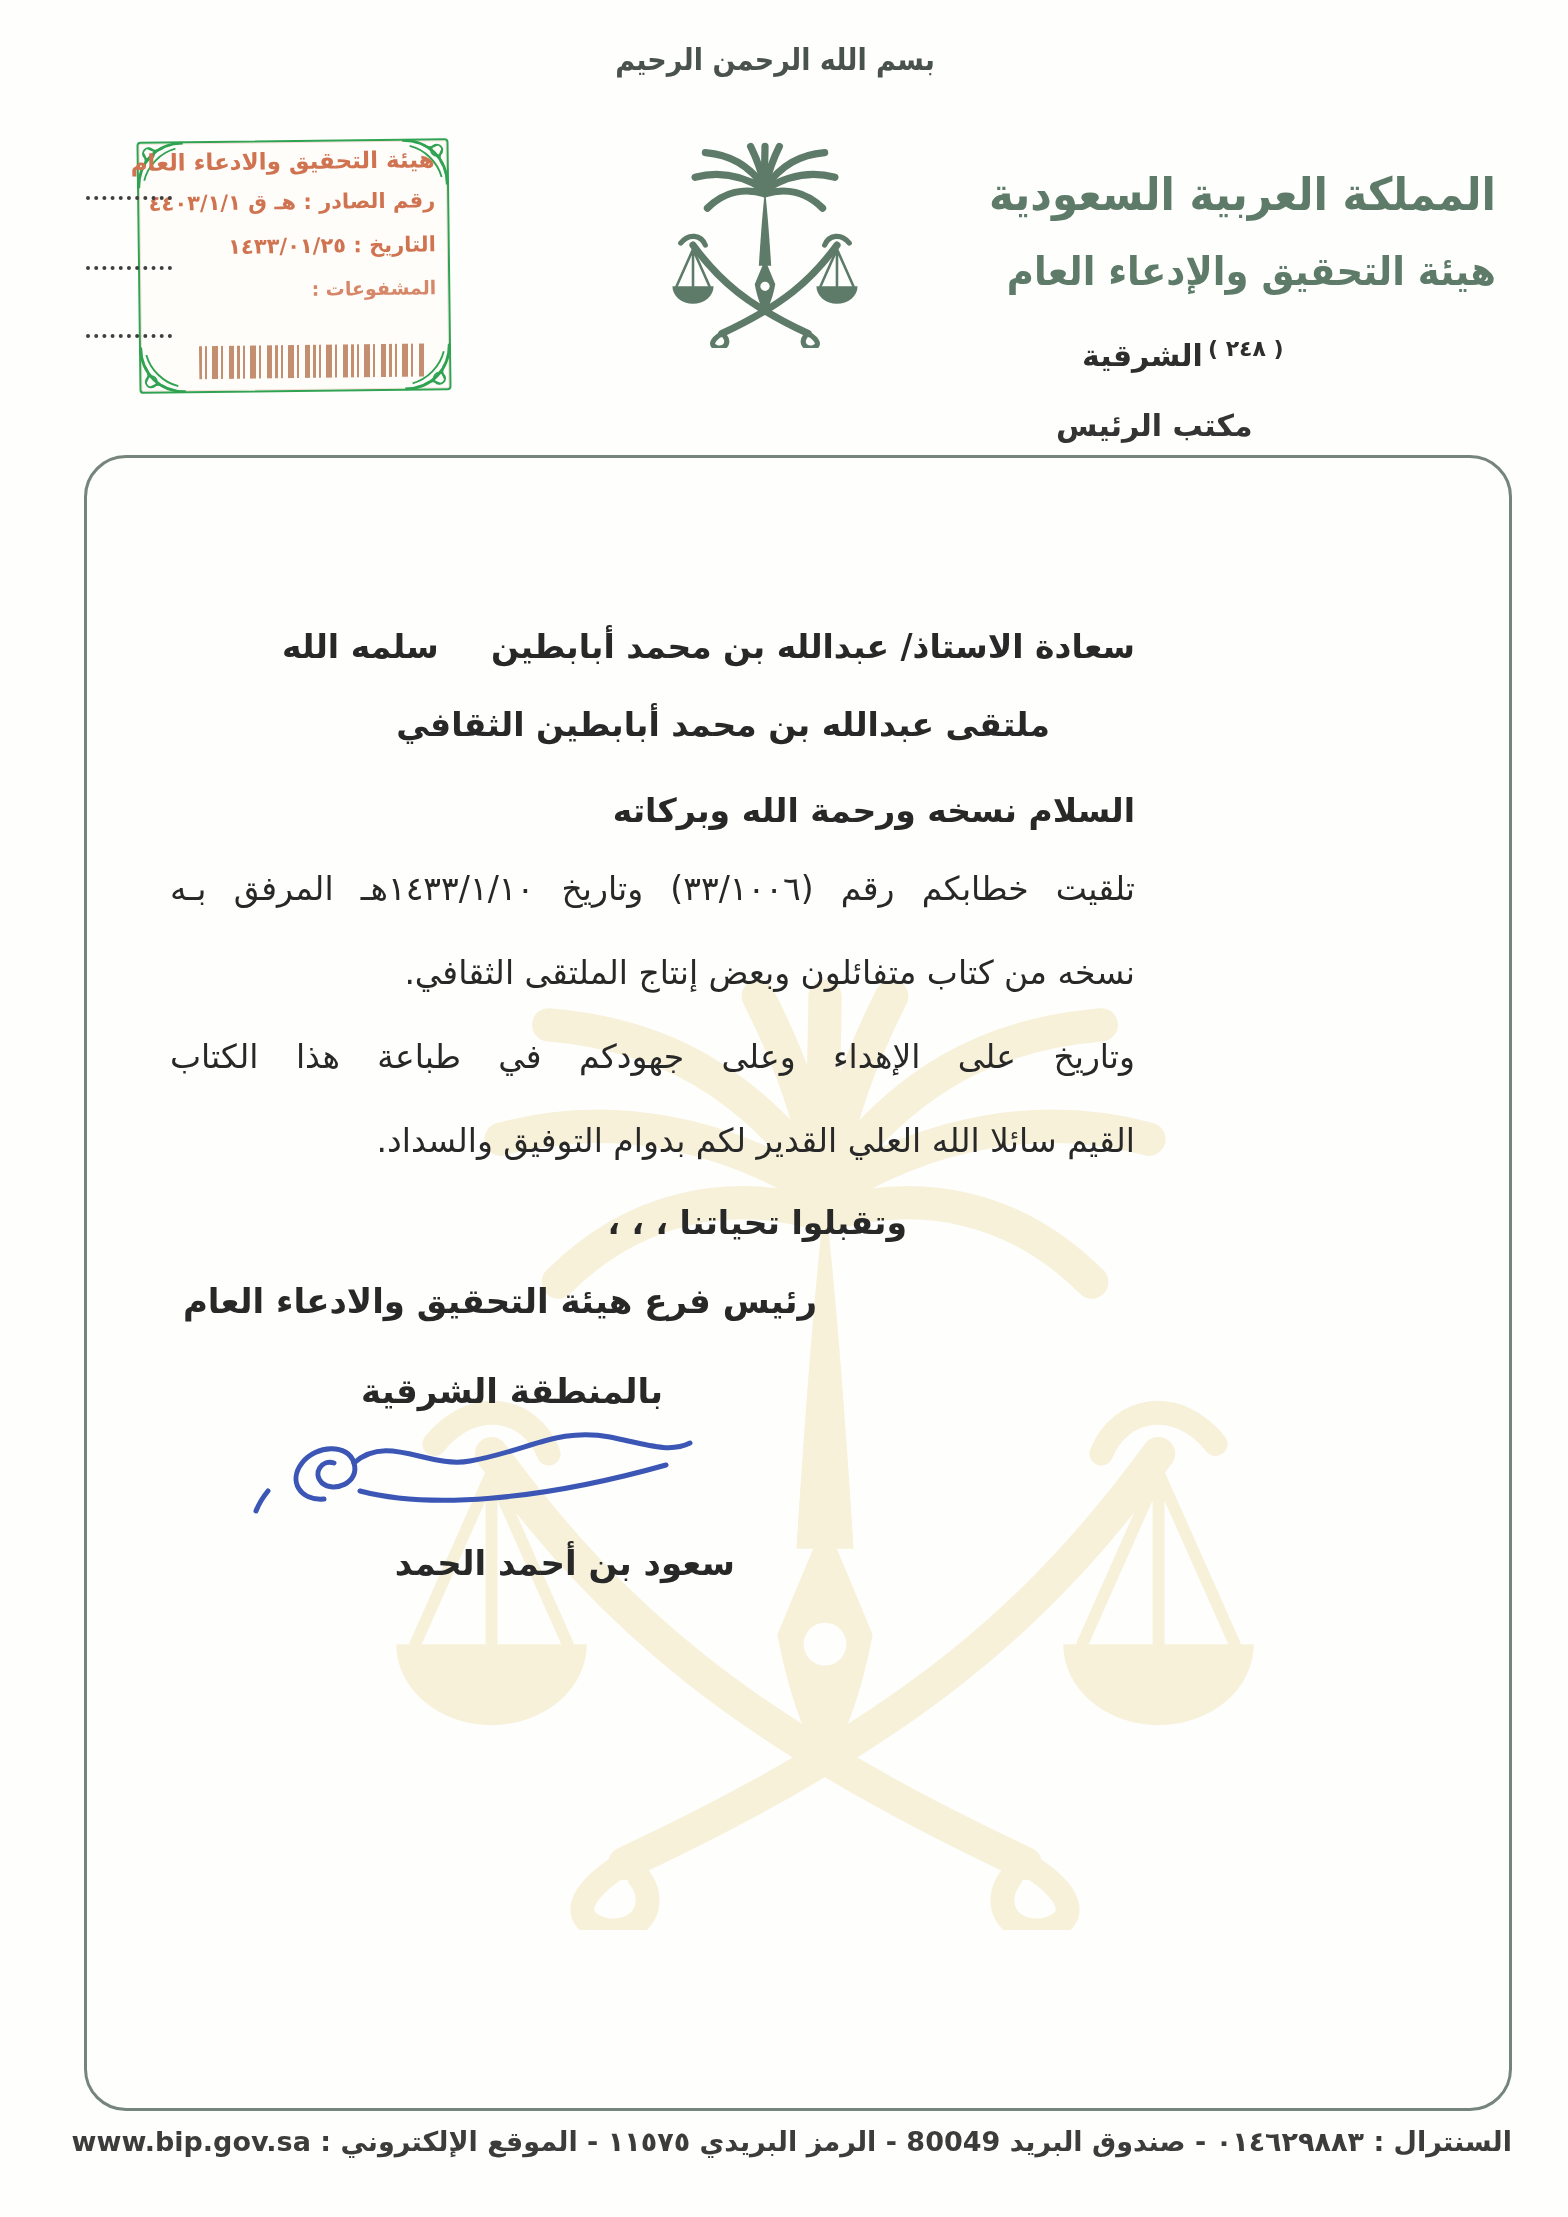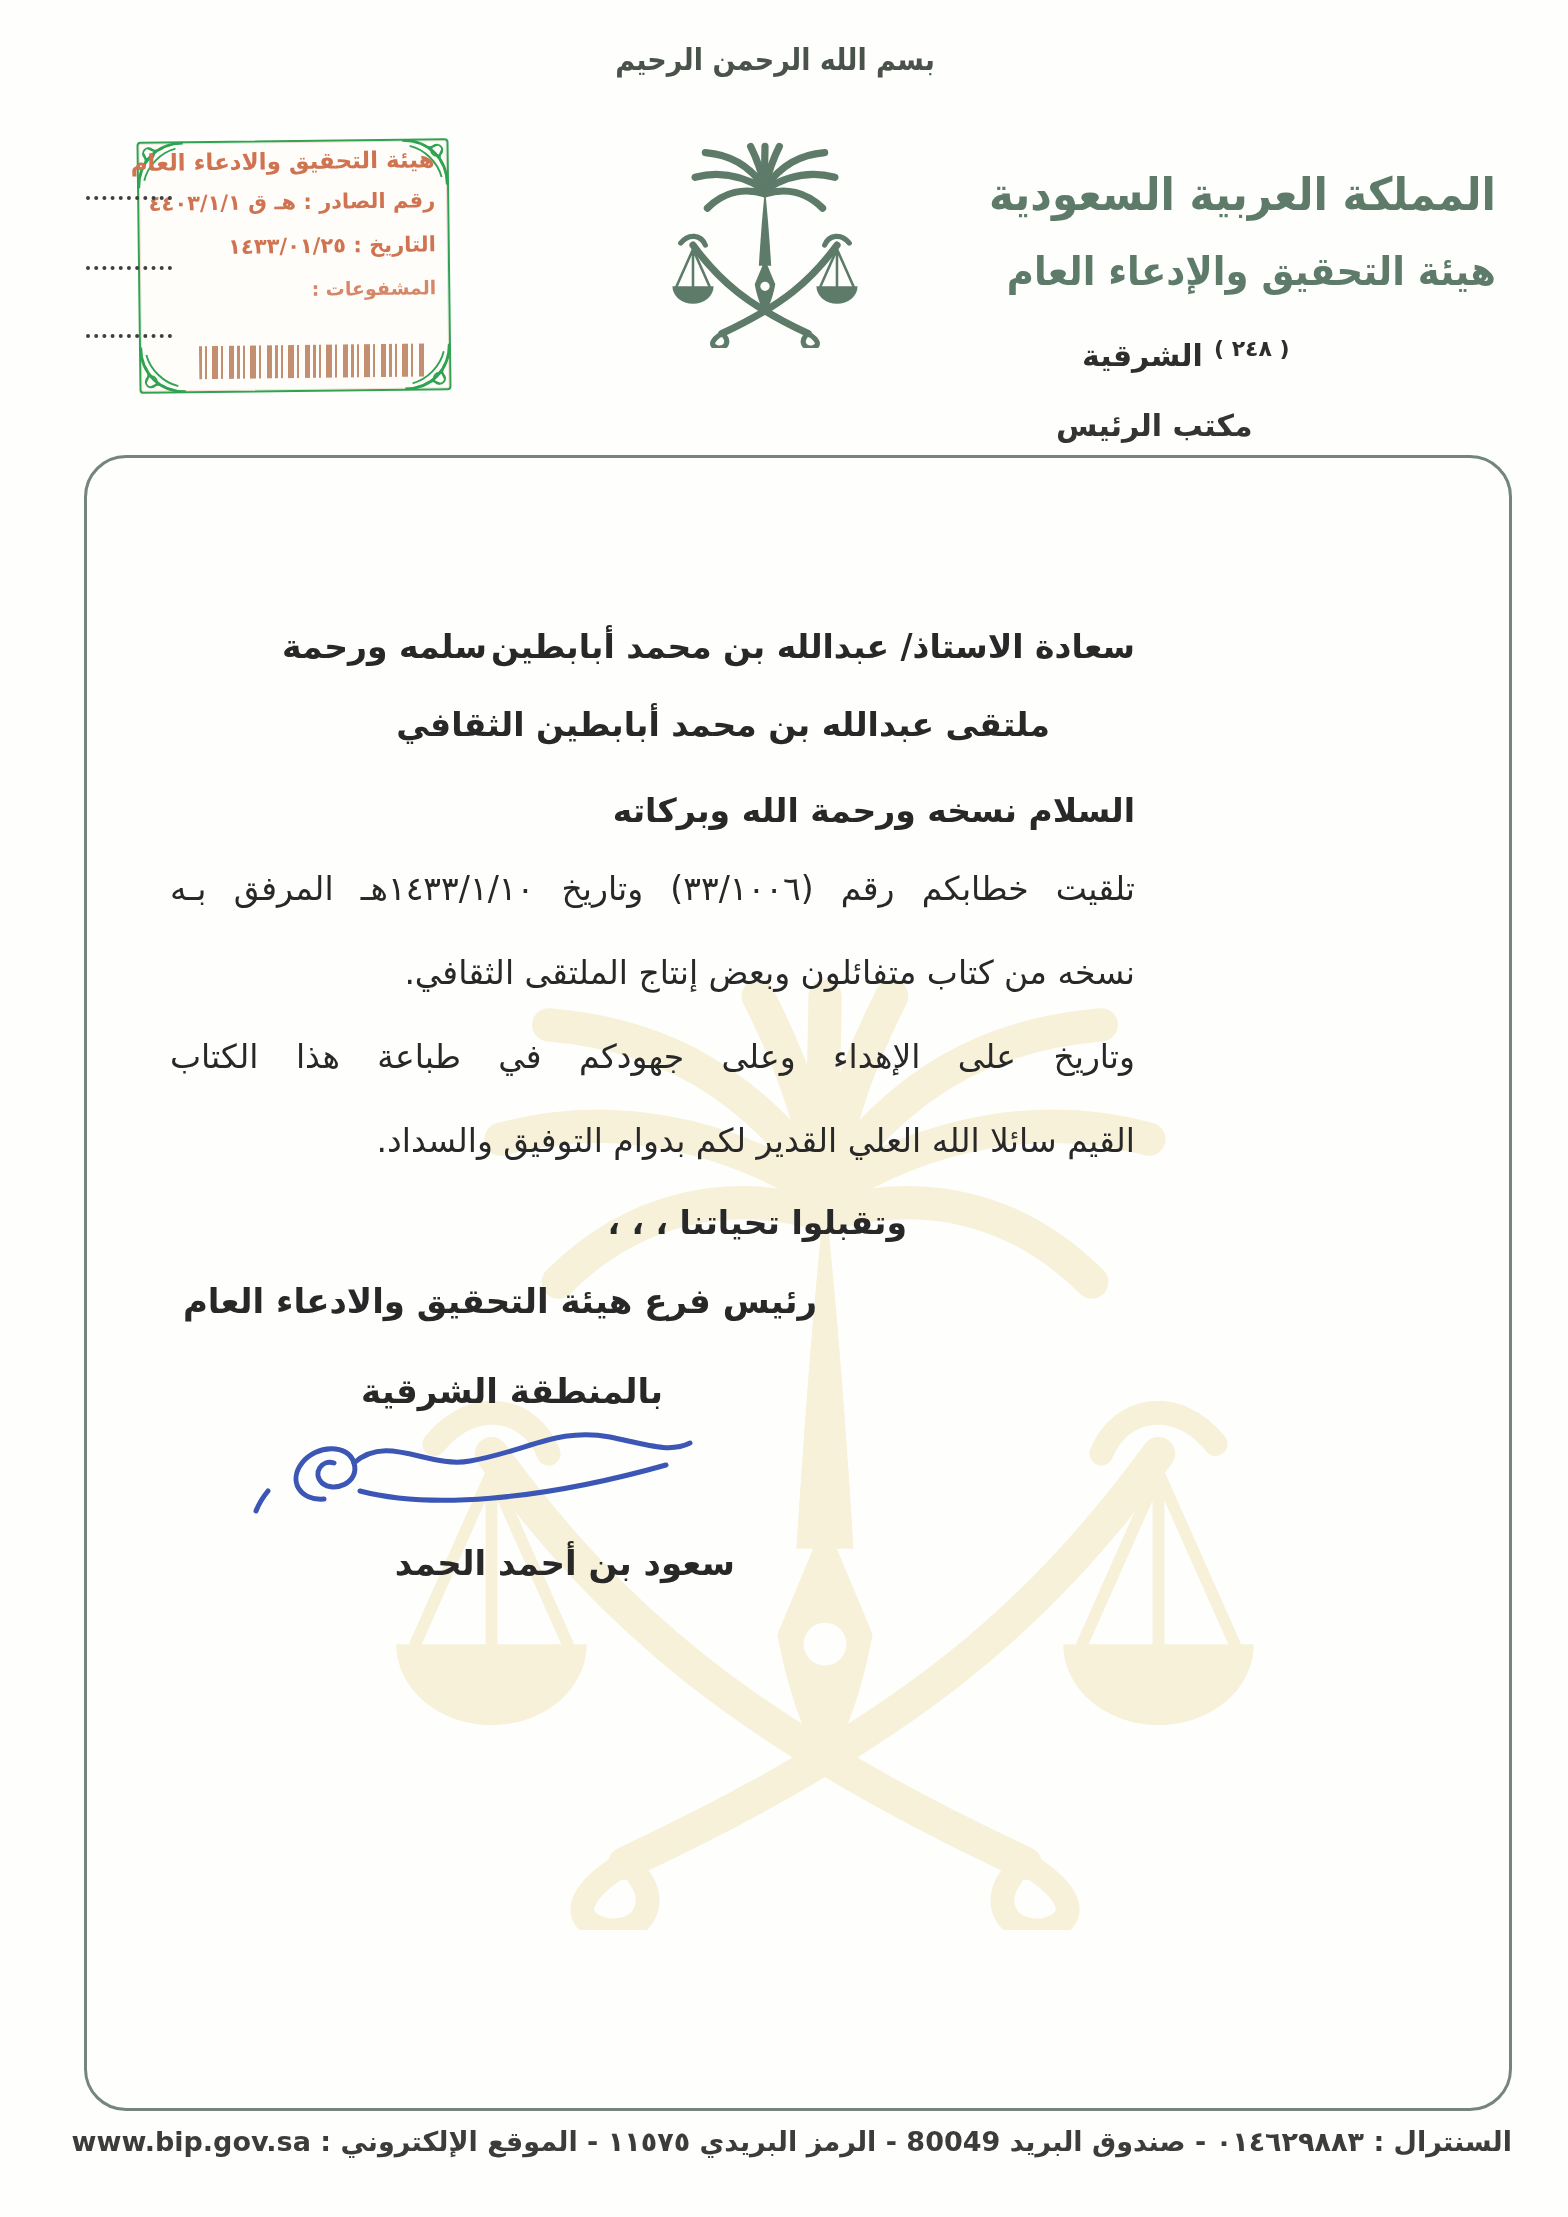--- a/index.html
+++ b/index.html
@@ -40,21 +40,21 @@
   
   .emblem{position:absolute;left:662px;top:130px;width:206px;height:218px;}
 
   
   .hdr-kingdom{position:absolute;right:104px;top:170px;font-size:42px;font-weight:bold;
     color:#5d7b68;white-space:nowrap;transform:scaleY(1.08);}
   .hdr-bureau{position:absolute;right:104px;top:250px;font-size:37px;font-weight:bold;
     color:#5d7b68;white-space:nowrap;transform:scaleY(1.08);}
   .hdr-branch{position:absolute;left:1082px;top:336px;white-space:nowrap;color:#2e2e2e;}
   .hdr-branch .num{font-size:22px;font-weight:bold;letter-spacing:5px;vertical-align:10px;}
-  .hdr-branch .region{font-size:30px;font-weight:bold;margin-right:6px;}
+  .hdr-branch .region{font-size:30px;font-weight:bold;}
   .hdr-office{position:absolute;left:1056px;top:408px;font-size:30px;font-weight:bold;color:#343434;}
 
   
   .frame{position:absolute;left:84px;top:455px;width:1422px;height:1650px;
     border:3px solid #76857b;border-radius:42px;}
   .watermark{position:absolute;left:330px;top:920px;width:990px;height:1010px;opacity:.55;}
 
   
   .content{position:absolute;left:170px;top:455px;width:965px;height:1650px;
     color:#282828;font-size:33px;}
@@ -185,21 +185,21 @@
       <path d="M30,116 L14,152 M30,116 L30,157 M30,116 L46,152" stroke-width="2.5"></path>
       <path d="M170,116 L154,152 M170,116 L170,157 M170,116 L186,152" stroke-width="2.5"></path>
     </g>
     <path d="M10,152 A20,17 0 0 0 50,152 Z" fill="#f2e7c0"></path>
     <path d="M150,152 A20,17 0 0 0 190,152 Z" fill="#f2e7c0"></path>
   </svg>
 
   <div class="content">
     <div class="row1">
       <span>سعادة الاستاذ/ عبدالله بن محمد أبابطين</span>
-      <span>سلمه ورحمة</span>
+      <span>سلمه الله</span>
     </div>
     <div class="row2" dir-rtl="" dir="rtl">ملتقى عبدالله بن محمد أبابطين الثقافي</div>
     <div class="row3" dir-rtl="" dir="rtl">السلام نسخه ورحمة الله وبركاته</div>
     <div class="just row4" dir-rtl="" dir="rtl">تلقيت خطابكم رقم (٣٣/١٠٠٦) وتاريخ ١٤٣٣/١/١٠هـ المرفق بـه</div>
     <div class="row5" dir-rtl="" dir="rtl">نسخه من كتاب متفائلون وبعض إنتاج الملتقى الثقافي.</div>
     <div class="just row6" dir-rtl="" dir="rtl">وتاريخ على الإهداء وعلى جهودكم في طباعة هذا الكتاب</div>
     <div class="row7" dir-rtl="" dir="rtl">القيم سائلا الله العلي القدير لكم بدوام التوفيق والسداد.</div>
     <div class="row8" dir-rtl="" dir="rtl">وتقبلوا تحياتنا ، ، ،</div>
     <div class="row9" dir-rtl="" dir="rtl">رئيس فرع هيئة التحقيق والادعاء العام</div>
     <div class="row10" dir-rtl="" dir="rtl">بالمنطقة الشرقية</div>

